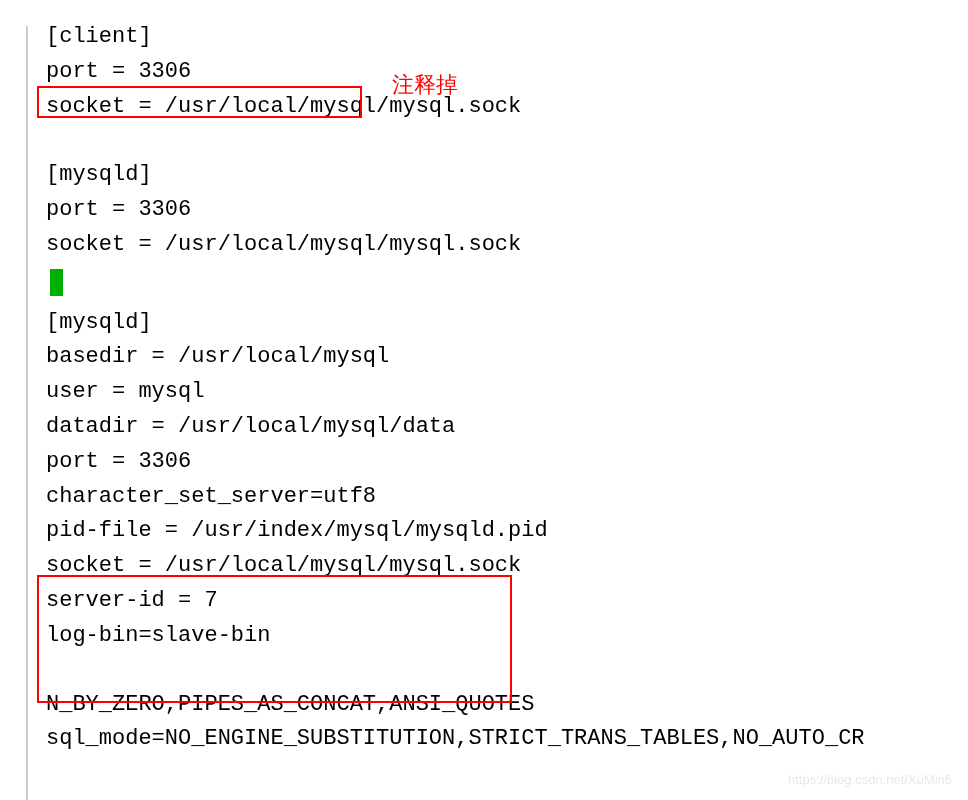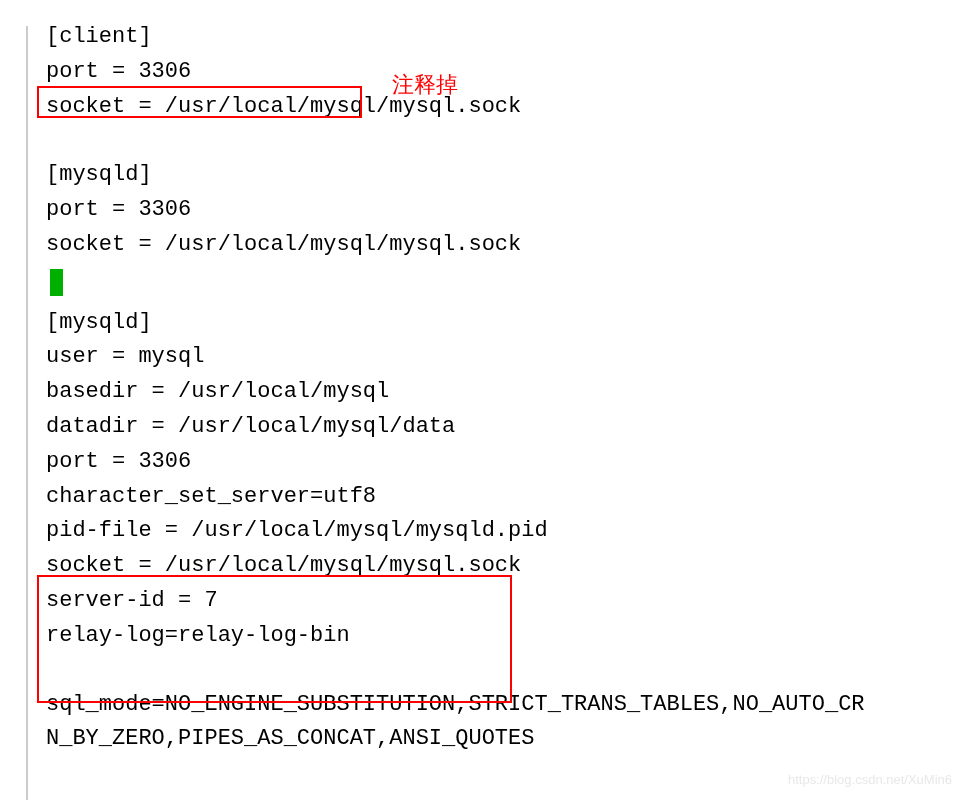--- a/index.html
+++ b/index.html
@@ -85,32 +85,32 @@
   <div class="config-line">port = 3306</div>
   <div class="config-line">socket = /usr/local/mysql/mysql.sock</div>
 
   <div class="spacer"></div>
 
   <div class="config-line">[mysqld]</div>
   <div class="config-line">port = 3306</div>
   <div class="config-line">socket = /usr/local/mysql/mysql.sock</div>
   <div class="config-line"><span class="block-cursor"></span></div>
   <div class="config-line">[mysqld]</div>
+  <div class="config-line">basedir = /usr/local/mysql</div>
   <div class="config-line">user = mysql</div>
-  <div class="config-line">basedir = /usr/local/mysql</div>
   <div class="config-line">datadir = /usr/local/mysql/data</div>
   <div class="config-line">port = 3306</div>
   <div class="config-line">character_set_server=utf8</div>
-  <div class="config-line">pid-file = /usr/local/mysql/mysqld.pid</div>
+  <div class="config-line">pid-file = /usr/index/mysql/mysqld.pid</div>
   <div class="config-line">socket = /usr/local/mysql/mysql.sock</div>
   <div class="config-line">server-id = 7</div>
-  <div class="config-line">relay-log=relay-log-bin</div>
+  <div class="config-line">log-bin=slave-bin</div>
 
   <div class="spacer"></div>
 
+  <div class="config-line">N_BY_ZERO,PIPES_AS_CONCAT,ANSI_QUOTES</div>
   <div class="config-line">sql_mode=NO_ENGINE_SUBSTITUTION,STRICT_TRANS_TABLES,NO_AUTO_CR</div>
-  <div class="config-line">N_BY_ZERO,PIPES_AS_CONCAT,ANSI_QUOTES</div>
 </div>
 
 <div class="highlight-box-1"></div>
 <div class="annotation-1">注释掉</div>
 <div class="highlight-box-2"></div>
 <div class="watermark">https://blog.csdn.net/XuMin6</div>
 
 </body></html>

